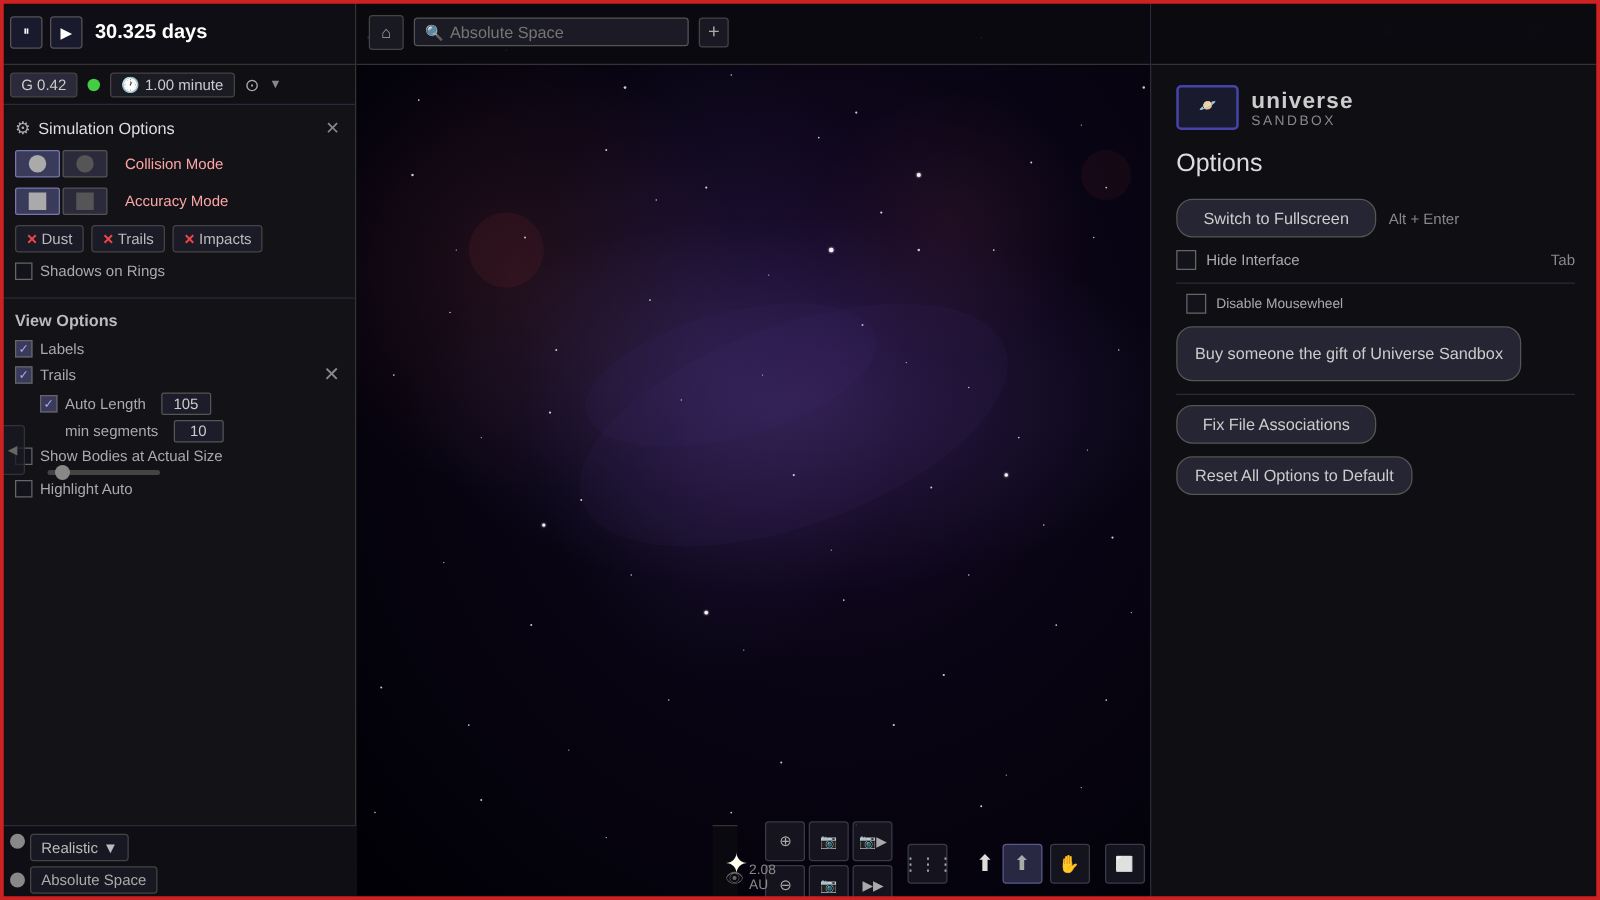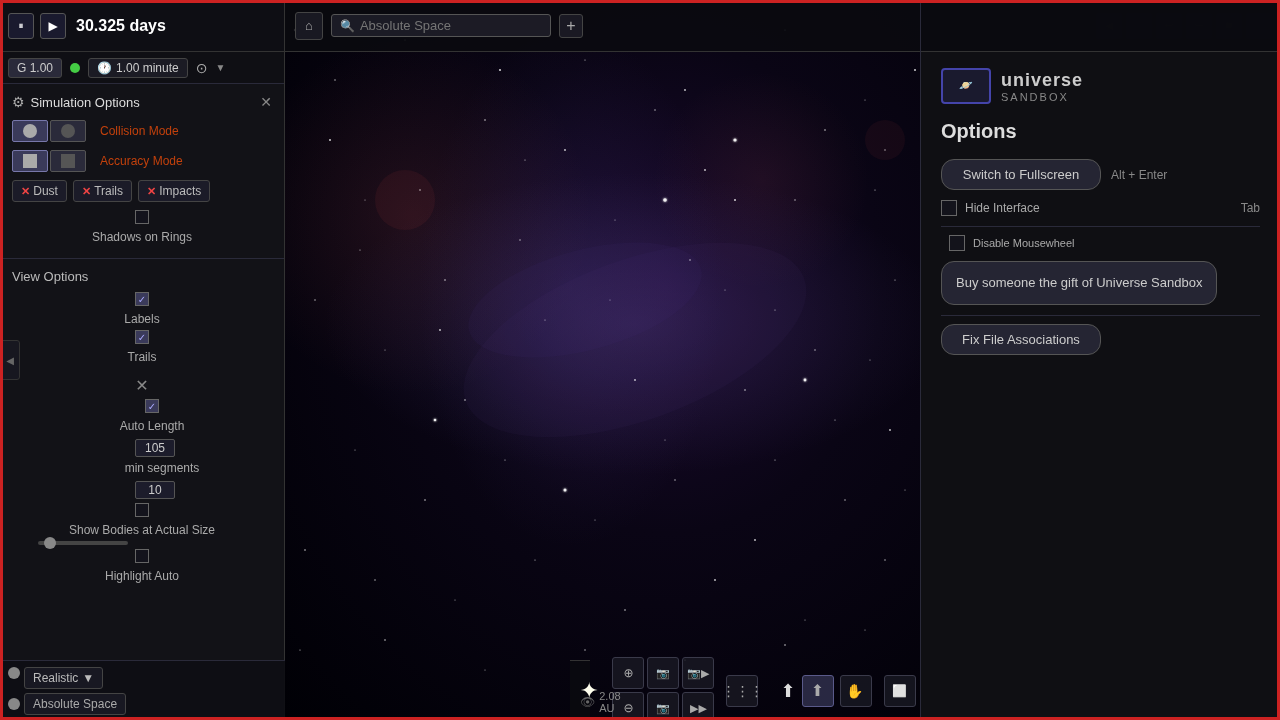--- a/index.html
+++ b/index.html
@@ -241,21 +241,21 @@
       cursor: pointer;
     }
 
     .toggle-thumb {
       width: 14px; height: 14px;
       background: #777;
       border-radius: 1px;
     }
 
     .mode-label {
-      color: #c2410c;
+      color: #fca5a5;
       font-size: 12px;
       margin-left: 6px;
     }
 
     
     .tag-row {
       display: flex;
       gap: 6px;
       flex-wrap: wrap;
       margin: 8px 0;
@@ -281,21 +281,20 @@
     }
 
     
     .checkbox-row {
       display: flex;
       align-items: center;
       gap: 6px;
       margin: 4px 0;
       color: #aaa;
       font-size: 12px;
-      flex-direction: column;
     }
 
     .cb {
       width: 14px; height: 14px;
       border: 1px solid #666;
       background: rgba(20,20,30,0.8);
       display: flex; align-items: center; justify-content: center;
       cursor: pointer;
       flex-shrink: 0;
     }
@@ -310,21 +309,21 @@
     }
 
     
     #view-options {
       padding: 10px 12px;
     }
 
     .section-title {
       color: #bbb;
       font-size: 13px;
-      font-weight: normal;
+      font-weight: bold;
       margin-bottom: 8px;
     }
 
     .trails-indent {
       margin-left: 20px;
     }
 
     .number-input {
       background: rgba(30,30,45,0.9);
       border: 1px solid #555;
@@ -520,21 +519,21 @@
     .us-logo-sub {
       color: #888;
       font-size: 11px;
       letter-spacing: 2px;
       text-transform: uppercase;
     }
 
     #options-title {
       color: #ddd;
       font-size: 20px;
-      font-weight: bold;
+      font-weight: normal;
       margin-bottom: 16px;
     }
 
     .option-row {
       display: flex;
       align-items: center;
       margin-bottom: 10px;
       gap: 10px;
     }
 
@@ -630,21 +629,21 @@
 
   <div id="left-panel">
 
     <div id="top-bar">
       <div class="pause-btn">⏸</div>
       <div class="play-btn">▶</div>
       <div id="time-display">30.325 days</div>
     </div>
 
     <div id="gravity-bar">
-      <div class="g-badge">G 1.00</div>
+      <div class="g-badge">G 0.42</div>
       <div class="green-dot"></div>
       <div class="time-step">
         <span>🕐</span>
         <span>1.00 minute</span>
       </div>
       <div style="color:#aaa;font-size:14px;">⊙</div>
       <div style="color:#888;font-size:10px;">▼</div>
     </div>
 
     <div id="sim-options">
@@ -977,18 +976,21 @@
         <button class="opt-btn" style="white-space:normal;line-height:1.3;min-height:44px;">Buy someone the gift of Universe Sandbox</button>
       </div>
 
       <div class="divider"></div>
 
       <div class="option-row">
         <button class="opt-btn">Fix File Associations</button>
       </div>
 
 
+      <div class="option-row">
+        <button class="opt-btn">Reset All Options to Default</button>
+      </div>
 
     </div>
 
   </div>
 
 </div>
 
 </body></html>

